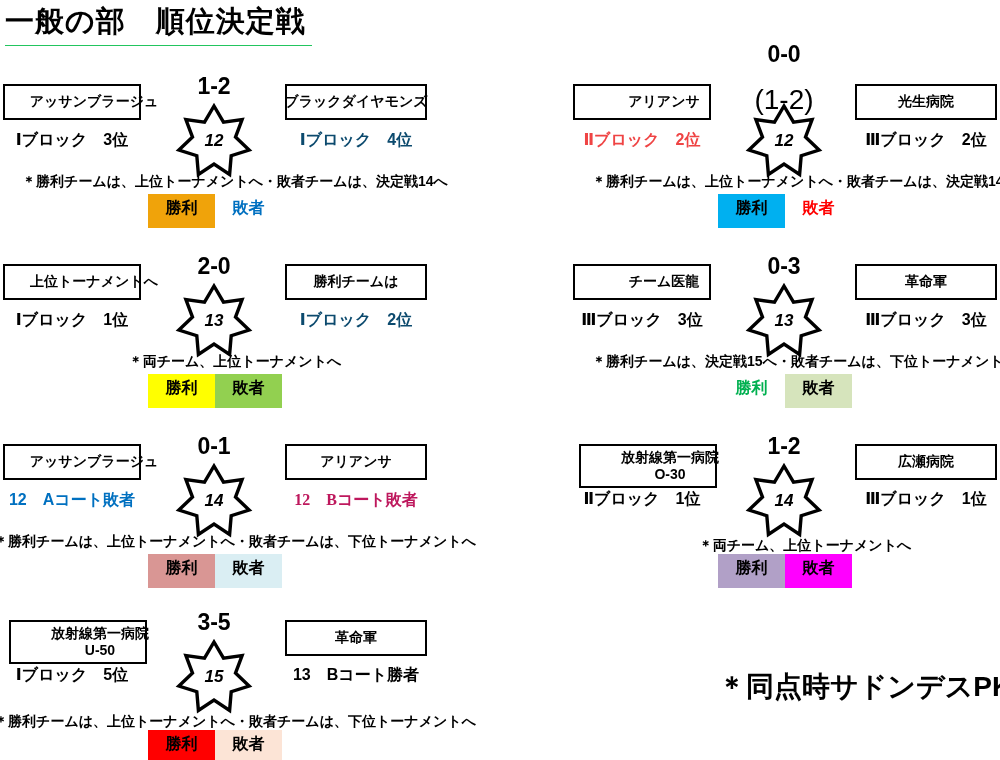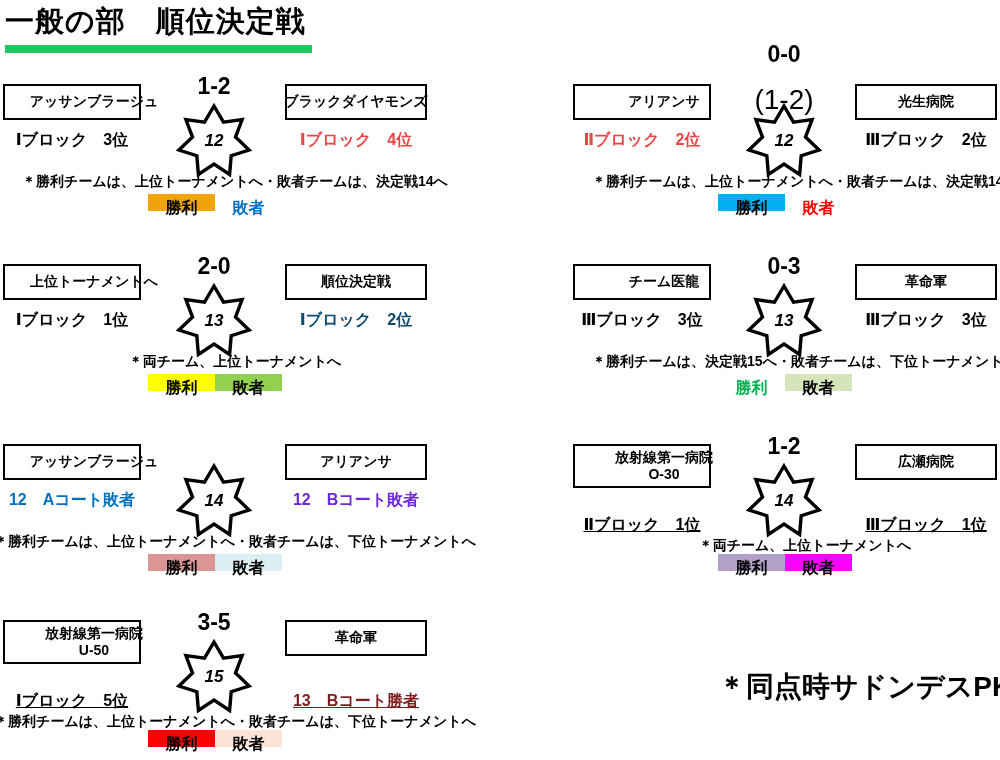--- a/index.html
+++ b/index.html
@@ -3,60 +3,60 @@
 <meta charset="utf-8">
 <style>
   html,body{margin:0;padding:0;background:#fff;}
   .page{
     position:relative;width:1000px;height:760px;background:#fff;
     font-family:"Liberation Sans","DejaVu Sans",sans-serif;
     color:#000;font-weight:bold;overflow:hidden;
   }
   .page-title{
     position:absolute;left:5px;top:2px;font-size:29px;letter-spacing:1px;
-    border-bottom:8px solid #22c55e;padding:0 6px 3px 0;white-space:nowrap;
+    border-bottom:1px solid #22c55e;padding:0 6px 3px 0;white-space:nowrap;
   }
   .footer-note{
     position:absolute;left:718px;top:668px;font-size:28px;white-space:nowrap;
   }
   .match{position:absolute;width:470px;height:155px;}
   #m12L{left:0;top:76px;}  #m13L{left:0;top:256px;}
   #m14L{left:0;top:436px;} #m15L{left:0;top:612px;}
   #m12R{left:570px;top:76px;} #m13R{left:570px;top:256px;} #m14R{left:570px;top:436px;}
 
   .teambox{
     position:absolute;top:8px;height:36px;border:2px solid #000;background:#fff;
     box-sizing:border-box;display:flex;flex-direction:column;align-items:center;
     justify-content:center;font-size:14px;line-height:1.25;white-space:nowrap;text-align:center;
   }
   .teambox.left{left:3px;width:138px;padding-left:44px;}
   .teambox.right{left:285px;width:142px;}
-  .teambox.tall{height:44px;}
+  .teambox.tall{height:44px;margin-left:6px;}
 
   .score{position:absolute;top:-3px;left:154px;width:120px;text-align:center;font-size:23px;}
   .score.paren{top:8px;font-weight:normal;font-size:28px;}
   .score-top{position:absolute;top:-35px;left:154px;width:120px;text-align:center;font-size:23px;}
 
   .star{position:absolute;top:26px;left:174px;width:80px;height:80px;}
   .star svg{position:absolute;top:0;left:0;}
   .star .num{
     position:absolute;top:0;left:0;width:80px;height:78px;display:flex;
     align-items:center;justify-content:center;font-size:17px;font-style:italic;
   }
 
   .sub{position:absolute;top:54px;font-size:16px;text-align:center;white-space:nowrap;}
   .sub.left{left:-2px;width:148px;}
   .sub.right{left:280px;width:152px;}
-  .sub.low{top:79px;text-decoration:underline;}
+  .sub.low{top:53px;}
 
   .note{position:absolute;top:97px;left:-15px;width:500px;text-align:center;font-size:14px;white-space:nowrap;}
   .note.low{top:101px;}
 
   .badges{position:absolute;top:118px;left:148px;width:134px;height:27px;display:flex;}
-  .badge{width:67px;height:17px;line-height:27px;text-align:center;font-size:16px;box-sizing:border-box;}
+  .badge{width:67px;height:34px;line-height:27px;text-align:center;font-size:16px;box-sizing:border-box;}
 </style>
 </head>
 <body>
 
 <div class="page">
 
   <div class="page-title">一般の部　順位決定戦</div>
 
   <div class="match" id="m12L">
     <div class="score">1-2</div>
@@ -66,66 +66,67 @@
     <div class="teambox right">
       <div>ブラックダイヤモンズ</div>
     </div>
     <div class="star">
       <svg width="80" height="80" viewBox="0 0 80 80">
         <polygon points="40,4 49.5,20.2 68.1,17.6 61.5,35.1 75.1,48 57.2,53.7 55.6,72.4 40,62 24.4,72.4 22.8,53.7 4.9,48 18.5,35.1 11.9,17.6 30.5,20.2" fill="#fff" stroke="#000" stroke-width="3.4" stroke-linejoin="miter"></polygon>
       </svg>
       <div class="num">12</div>
     </div>
     <div class="sub left" style="color: rgb(0, 0, 0);">Ⅰブロック　3位</div>
-    <div class="sub right" style="color: #ef4444;">Ⅰブロック　4位</div>
+    <div class="sub right" style="color: #0c4a6e;">Ⅰブロック　4位</div>
     <div class="note">＊勝利チームは、上位トーナメントへ・敗者チームは、決定戦14へ</div>
     <div class="badges">
       <span class="badge" style="background-color: rgb(240, 163, 10); color: rgb(0, 0, 0);">勝利</span>
       <span class="badge" style="color: rgb(0, 112, 192);">敗者</span>
     </div>
   </div>
 
   <div class="match" id="m13L">
     <div class="score">2-0</div>
     <div class="teambox left">
       <div>上位トーナメントへ</div>
     </div>
     <div class="teambox right">
-      <div>順位決定戦</div>
+      <div>勝利チームは</div>
     </div>
     <div class="star">
       <svg width="80" height="80" viewBox="0 0 80 80">
         <polygon points="40,4 49.5,20.2 68.1,17.6 61.5,35.1 75.1,48 57.2,53.7 55.6,72.4 40,62 24.4,72.4 22.8,53.7 4.9,48 18.5,35.1 11.9,17.6 30.5,20.2" fill="#fff" stroke="#000" stroke-width="3.4"></polygon>
       </svg>
       <div class="num">13</div>
     </div>
     <div class="sub left" style="color: rgb(0, 0, 0);">Ⅰブロック　1位</div>
     <div class="sub right" style="color: #0c4a6e;">Ⅰブロック　2位</div>
     <div class="note">＊両チーム、上位トーナメントへ</div>
     <div class="badges">
       <span class="badge" style="background-color: rgb(255, 255, 0); color: rgb(0, 0, 0);">勝利</span>
       <span class="badge" style="background-color: rgb(146, 208, 80); color: rgb(0, 0, 0);">敗者</span>
     </div>
   </div>
 
   <div class="match" id="m14L">
+    <div class="score">0-1</div>
     <div class="teambox left">
       <div>アッサンブラージュ</div>
     </div>
     <div class="teambox right">
       <div>アリアンサ</div>
     </div>
     <div class="star">
       <svg width="80" height="80" viewBox="0 0 80 80">
         <polygon points="40,4 49.5,20.2 68.1,17.6 61.5,35.1 75.1,48 57.2,53.7 55.6,72.4 40,62 24.4,72.4 22.8,53.7 4.9,48 18.5,35.1 11.9,17.6 30.5,20.2" fill="#fff" stroke="#000" stroke-width="3.4"></polygon>
       </svg>
       <div class="num">14</div>
     </div>
     <div class="sub left" style="color: rgb(0, 112, 192);">12　Aコート敗者</div>
-    <div class="sub right" style="color: #6d28d9;">12　Bコート敗者</div>
+    <div class="sub right" style="color: #be185d; font-family: Liberation Serif, serif;">12　Bコート敗者</div>
     <div class="note">＊勝利チームは、上位トーナメントへ・敗者チームは、下位トーナメントへ</div>
     <div class="badges">
       <span class="badge" style="background-color: rgb(217, 150, 148); color: rgb(0, 0, 0);">勝利</span>
       <span class="badge" style="background-color: rgb(218, 238, 243); color: rgb(0, 0, 0);">敗者</span>
     </div>
   </div>
 
   <div class="match" id="m15L">
     <div class="score">3-5</div>
     <div class="teambox left tall">
@@ -135,21 +136,21 @@
     <div class="teambox right">
       <div>革命軍</div>
     </div>
     <div class="star">
       <svg width="80" height="80" viewBox="0 0 80 80">
         <polygon points="40,4 49.5,20.2 68.1,17.6 61.5,35.1 75.1,48 57.2,53.7 55.6,72.4 40,62 24.4,72.4 22.8,53.7 4.9,48 18.5,35.1 11.9,17.6 30.5,20.2" fill="#fff" stroke="#000" stroke-width="3.4"></polygon>
       </svg>
       <div class="num">15</div>
     </div>
     <div class="sub left low" style="color: rgb(0, 0, 0);">Ⅰブロック　5位</div>
-    <div class="sub right low" style="color: #7f1d1d;">13　Bコート勝者</div>
+    <div class="sub right low" style="color: #000000;">13　Bコート勝者</div>
     <div class="note low">＊勝利チームは、上位トーナメントへ・敗者チームは、下位トーナメントへ</div>
     <div class="badges">
       <span class="badge" style="background-color: rgb(255, 0, 0); color: rgb(0, 0, 0);">勝利</span>
       <span class="badge" style="background-color: rgb(252, 228, 214); color: rgb(0, 0, 0);">敗者</span>
     </div>
   </div>
 
   <div class="match" id="m12R">
     <div class="score-top">0-0</div>
     <div class="score paren">(1-2)</div>

